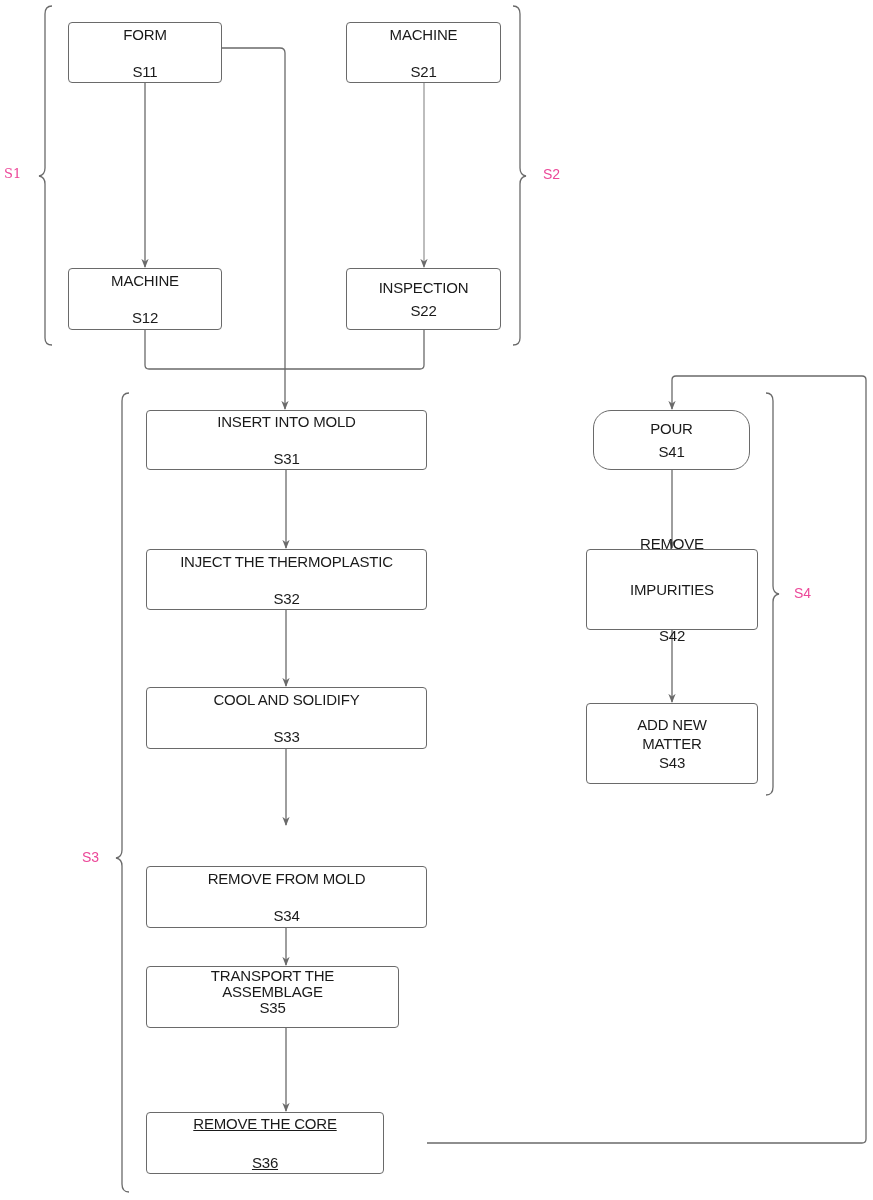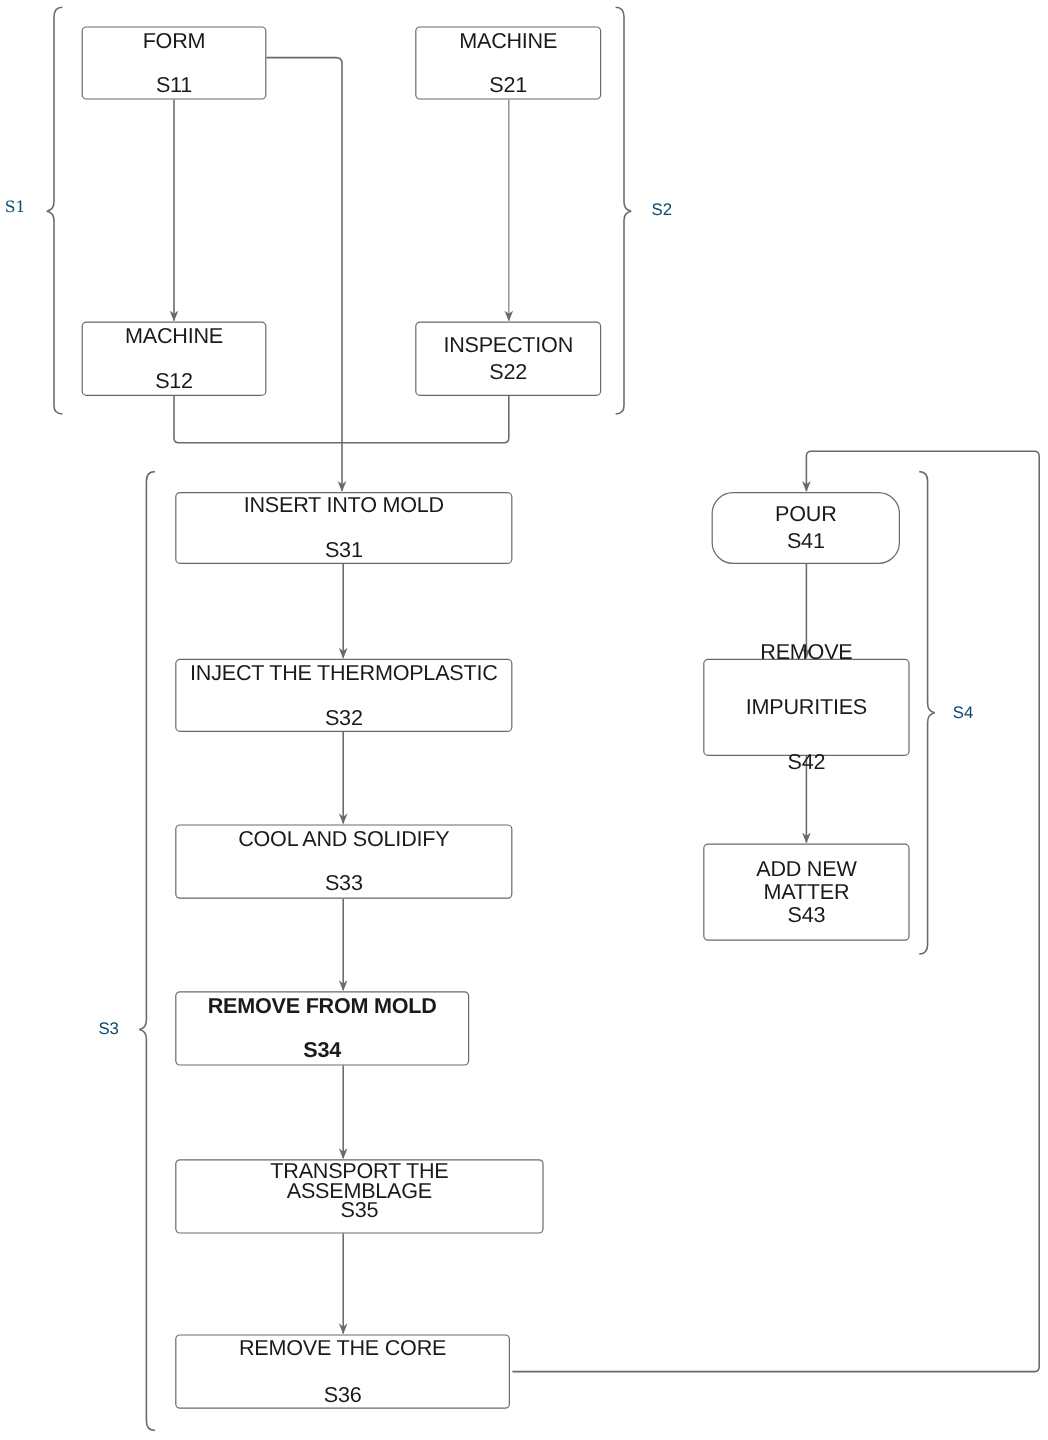--- a/index.html
+++ b/index.html
@@ -2,25 +2,25 @@
 <html><head>
 <meta charset="utf-8">
 <style>
   html, body { margin: 0; padding: 0; background: #ffffff; }
   body { width: 873px; height: 1200px; position: relative; overflow: hidden;
          font-family: "Liberation Sans", sans-serif; color: #1a1a1a; }
   #diagram { position: absolute; left: 0; top: 0; }
   .box { position: absolute; box-sizing: border-box; border: 1.5px solid #6a6a6a;
          border-radius: 4px; background: #fff; display: flex; flex-direction: column;
          align-items: center; justify-content: center; text-align: center;
-         font-size: 18px; line-height: 19px; letter-spacing: -0.2px; }
+         font-size: 15px; line-height: 19px; letter-spacing: -0.2px; }
   .box span { display: block; white-space: nowrap; }
   .box .code { margin-top: 18px; }
   .tight { line-height: 16px; }
-  .lbl { position: absolute; font-size: 14px; color: #0c4a6e; }
+  .lbl { position: absolute; font-size: 14px; color: #ec4899; }
   .lbl.serif { font-family: "DejaVu Serif", serif; font-size: 13px; }
 </style>
 </head>
 <body>
 
 <svg id="diagram" width="873" height="1200" viewBox="0 0 873 1200">
   <defs>
     <marker id="arr" viewBox="0 0 10 10" refX="9" refY="5" markerWidth="7" markerHeight="7" orient="auto">
       <path d="M0,1 L10,5 L0,9 L3,5 z" fill="#6a6a6a"></path>
     </marker>
@@ -81,30 +81,30 @@
   <span class="code">S31</span>
 </div>
 <div class="box" style="left:146px; top:549px; width:281px; height:61px;justify-content:center;">
   <span>INJECT THE THERMOPLASTIC</span>
   <span class="code">S32</span>
 </div>
 <div class="box" style="left:146px; top:687px; width:281px; height:62px;">
   <span>COOL AND SOLIDIFY</span>
   <span class="code">S33</span>
 </div>
-<div class="box" style="left:146px; top:826px; width:245px; height:62px;font-weight:bold;">
+<div class="box" style="left:146px; top:866px; width:281px; height:62px;">
   <span>REMOVE FROM MOLD</span>
   <span class="code">S34</span>
 </div>
-<div class="box tight" style="left:146px; top:966px; width:307px; height:62px; justify-content:flex-start; padding-top:1px;">
+<div class="box tight" style="left:146px; top:966px; width:253px; height:62px; justify-content:flex-start; padding-top:1px;">
   <span>TRANSPORT THE</span>
   <span>ASSEMBLAGE</span>
   <span>S35</span>
 </div>
-<div class="box" style="left:146px; top:1112px; width:279px; height:62px;">
+<div class="box" style="left:146px; top:1112px; width:238px; height:62px;text-decoration:underline;">
   <span>REMOVE THE CORE</span>
   <span class="code" style="margin-top:20px;">S36</span>
 </div>
 
 <div class="box" style="left:593px; top:410px; width:157px; height:60px;border-radius:18px;">
   <span>POUR</span>
   <span class="code" style="margin-top:4px;">S41</span>
 </div>
 <div class="box" style="left:586px; top:549px; width:172px; height:81px;gap:27px;">
   <span>REMOVE</span>

